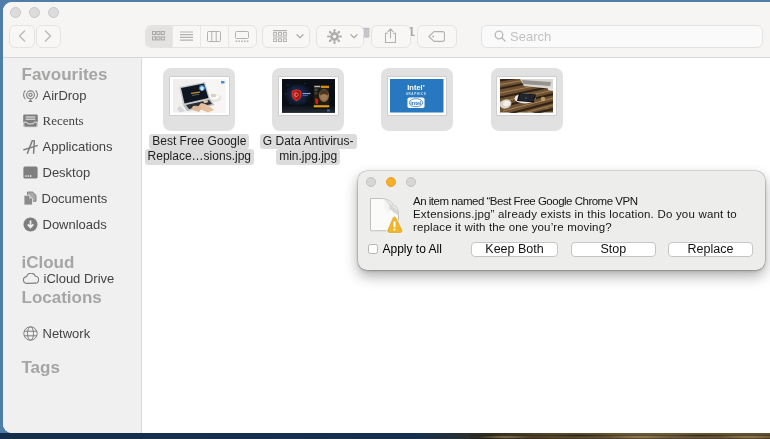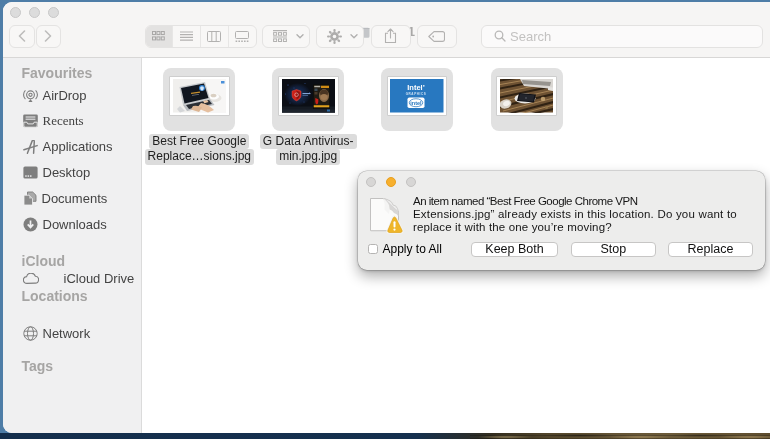--- a/index.html
+++ b/index.html
@@ -21,21 +21,21 @@
   .seg{display:flex;align-items:stretch;}
   .seg>div{width:28px;display:flex;align-items:center;justify-content:center;}
   .segsel{background:#e3e2e1;border-radius:5px 0 0 5px;}
   .segline{border-left:1px solid #e7e6e5;}
   #search{left:478.5px;top:22.5px;width:282px;height:23px;box-sizing:border-box;
     border:1px solid #e3e2e1;border-radius:6px;background:#fbfafa;
     display:flex;align-items:center;color:#c3c2c1;font-size:13px;}
   
   #sidebar{left:0;top:55.5px;width:138px;height:375px;background:#f0f0f1;
     border-right:1px solid #dbdbdb;}
-  .shead{position:absolute;left:19px;color:#a6a5a4;font-size:14px;font-weight:700;}
+  .shead{position:absolute;left:19px;color:#a6a5a4;font-size:17px;font-weight:700;}
   .srow{position:absolute;left:20px;display:flex;align-items:center;
     color:#434343;font-size:13px;height:18px;}
   .srow svg{margin-right:5px;}
   
   .cell{position:absolute;top:67.5px;width:72px;height:63px;background:#e1e1e1;
     border-radius:8px;}
   .thumb{position:absolute;top:76.5px;width:58.5px;height:38.5px;background:#fff;
     box-shadow:0 0 0 0.6px #c2c2c2;display:flex;align-items:center;justify-content:center;}
   .label{position:absolute;top:133.5px;width:130px;display:flex;flex-direction:column;
     align-items:center;font-size:12px;color:#212121;line-height:13px;}
@@ -252,21 +252,21 @@
           <span>Documents</span>
       </div>
       <div class="srow" style="top:157.5px;">
         <svg width="15" height="15" viewBox="0 0 15 15">
           <circle cx="7.5" cy="7.5" r="7" fill="#7e7e7e"></circle>
           <path d="M7.5 3.4 V10 M4.7 7.4 L7.5 10.4 L10.3 7.4" fill="none" stroke="#f0f0f1" stroke-width="1.7" stroke-linecap="butt"></path>
         </svg>
           <span>Downloads</span>
       </div>
       <div class="shead" style="top:195.5px;">iCloud</div>
-      <div class="srow" style="top:212px;gap:20px;">
+      <div class="srow" style="top:212px;">
         <svg width="16" height="11" viewBox="0 0 16 11">
           <path d="M4 10.4 a3.4 3.4 0 0 1 -0.4 -6.8 a4.6 4.6 0 0 1 8.8 -0.4 a3.2 3.2 0 0 1 -0.6 6.9 z" fill="none" stroke="#7e7e7e" stroke-width="1.1"></path>
         </svg>
           <span>iCloud Drive</span>
       </div>
       <div class="shead" style="top:230px;">Locations</div>
       <div class="srow" style="top:267.3px;">
         <svg width="15" height="15" viewBox="0 0 15 15">
           <g fill="none" stroke="#7e7e7e" stroke-width="1">
             <circle cx="7.5" cy="7.5" r="6.7"></circle>

